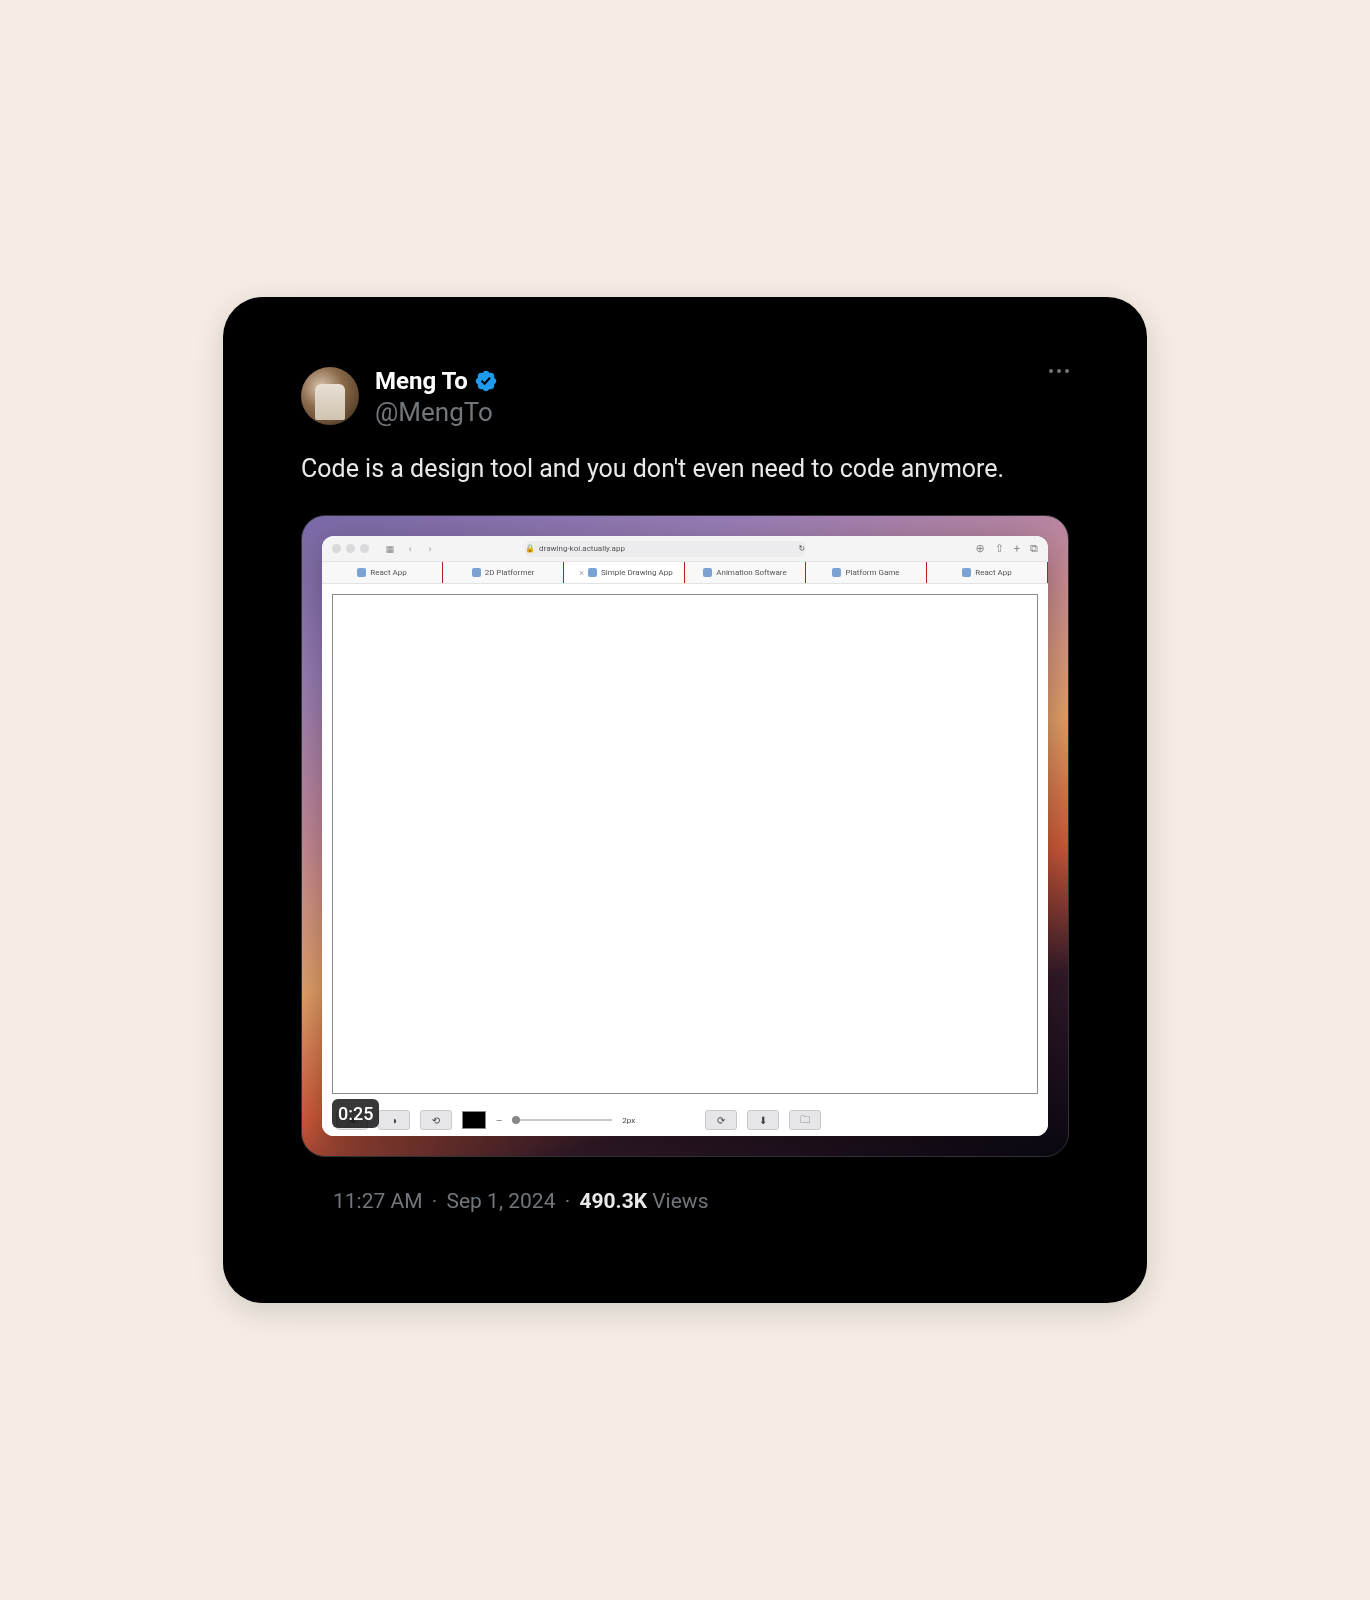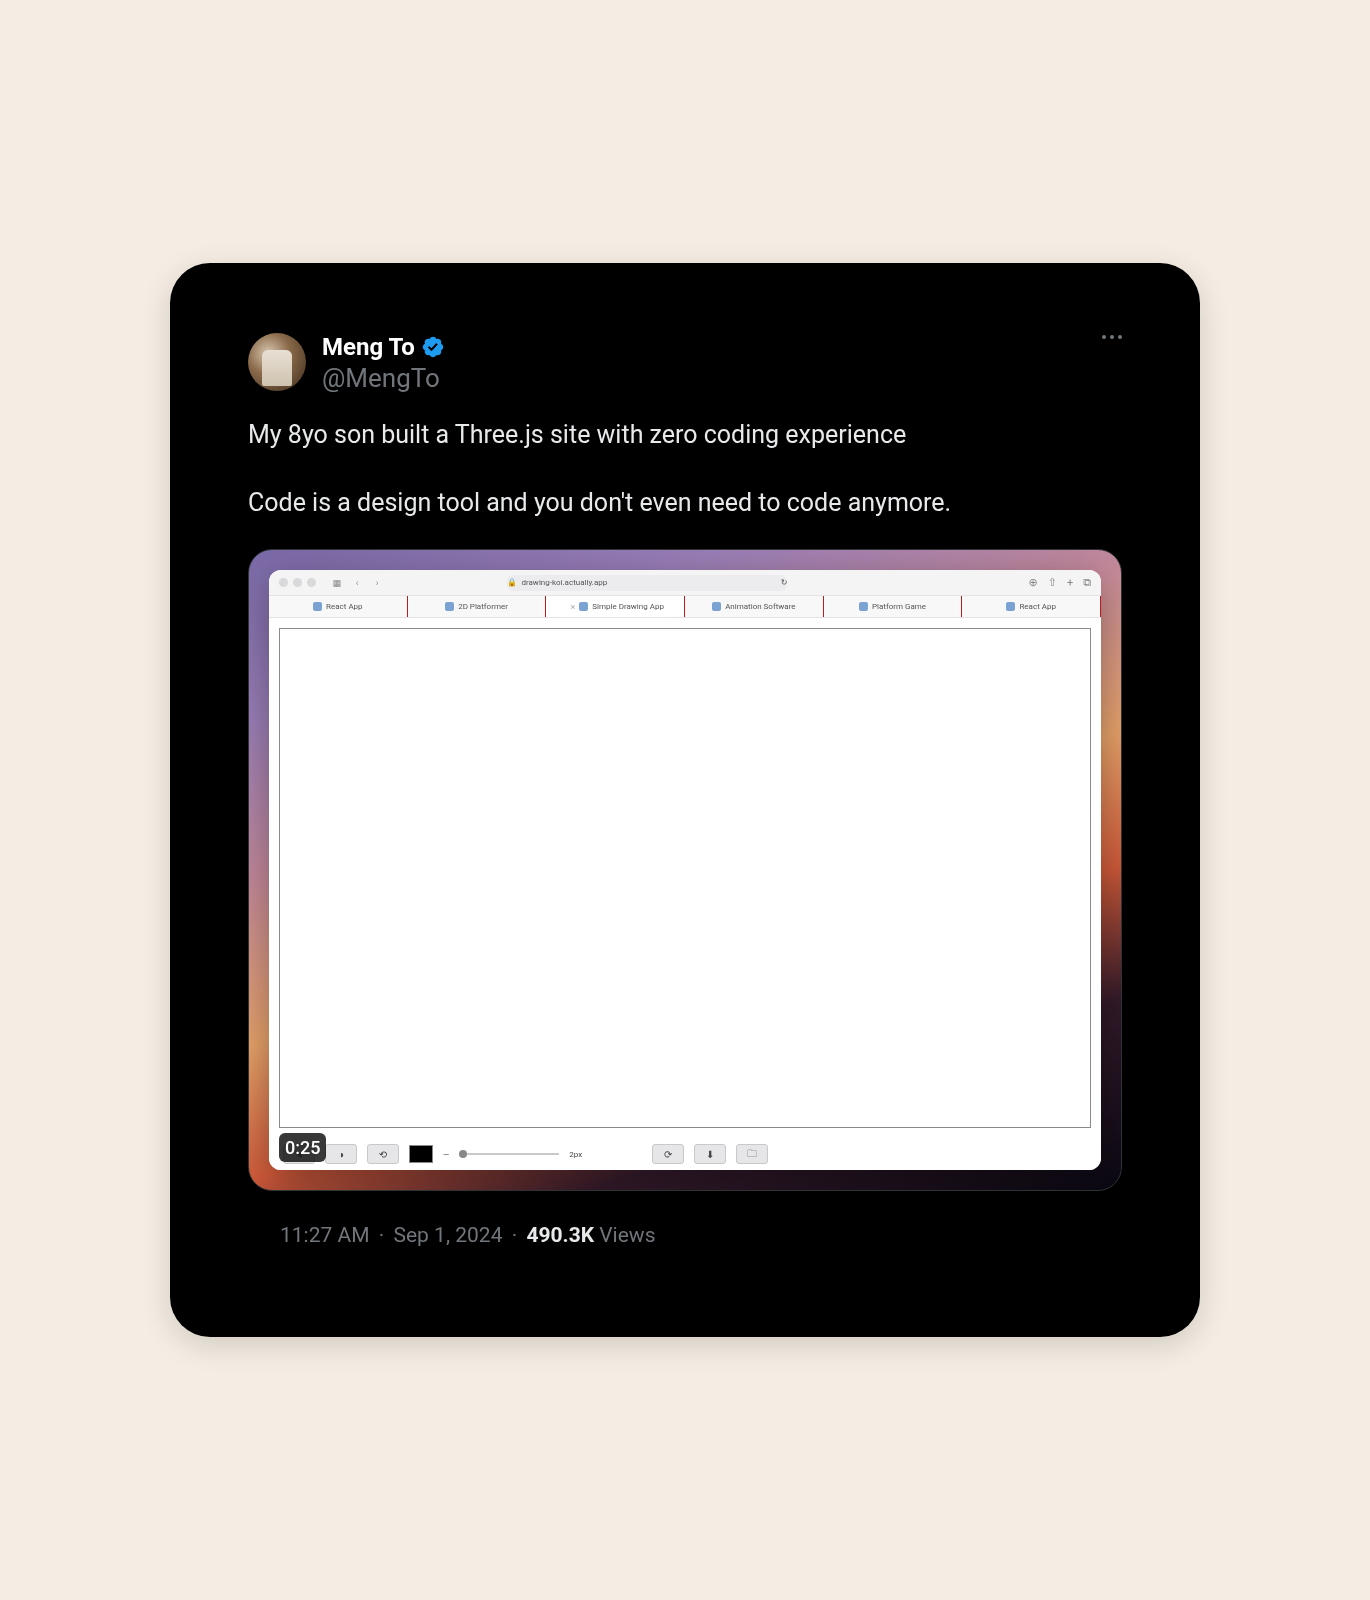--- a/index.html
+++ b/index.html
@@ -6,21 +6,21 @@
   body {
     background: #f5ede3;
     font-family: -apple-system, BlinkMacSystemFont, "Segoe UI", Roboto, Helvetica, Arial, sans-serif;
     width: 1370px;
     height: 1600px;
     display: flex;
     align-items: center;
     justify-content: center;
   }
   .card {
-    width: 1030px;
+    width: 924px;
     background: #000;
     border-radius: 40px;
     padding: 70px 78px 90px 78px;
     box-shadow: 0 8px 30px rgba(0,0,0,0.15);
     position: relative;
   }
   .header {
     display: flex;
     align-items: flex-start;
     gap: 16px;
@@ -182,21 +182,20 @@
           <svg viewBox="0 0 24 24">
               <path fill="#1d9bf0" d="M22.25 12c0-1.43-.88-2.67-2.19-3.34.46-1.39.2-2.9-.81-3.91s-2.52-1.27-3.91-.81c-.67-1.31-1.91-2.19-3.34-2.19s-2.67.88-3.34 2.19c-1.39-.46-2.9-.2-3.91.81s-1.27 2.52-.81 3.91c-1.31.67-2.19 1.91-2.19 3.34s.88 2.67 2.19 3.34c-.46 1.39-.2 2.9.81 3.91s2.52 1.27 3.91.81c.67 1.31 1.91 2.19 3.34 2.19s2.67-.88 3.34-2.19c1.39.46 2.9.2 3.91-.81s1.27-2.52.81-3.91c1.31-.67 2.19-1.91 2.19-3.34zm-11.71 4.2L6.8 12.46l1.41-1.42 2.26 2.26 4.8-5.23 1.47 1.36-6.2 6.77z"></path>
             </svg>
         </span>
       </div>
       <div class="handle">@MengTo</div>
     </div>
   </div>
 
   <div class="body-text">
-    <p>My 8yo son built a Three.js site with zero coding experience</p>
     <p>Code is a design tool and you don't even need to code anymore.</p>
   </div>
 
   <div class="media">
     <div class="browser">
       <div class="titlebar">
         <div class="traffic">
           <div class="dot"></div>
             <div class="dot"></div>
             <div class="dot"></div>

